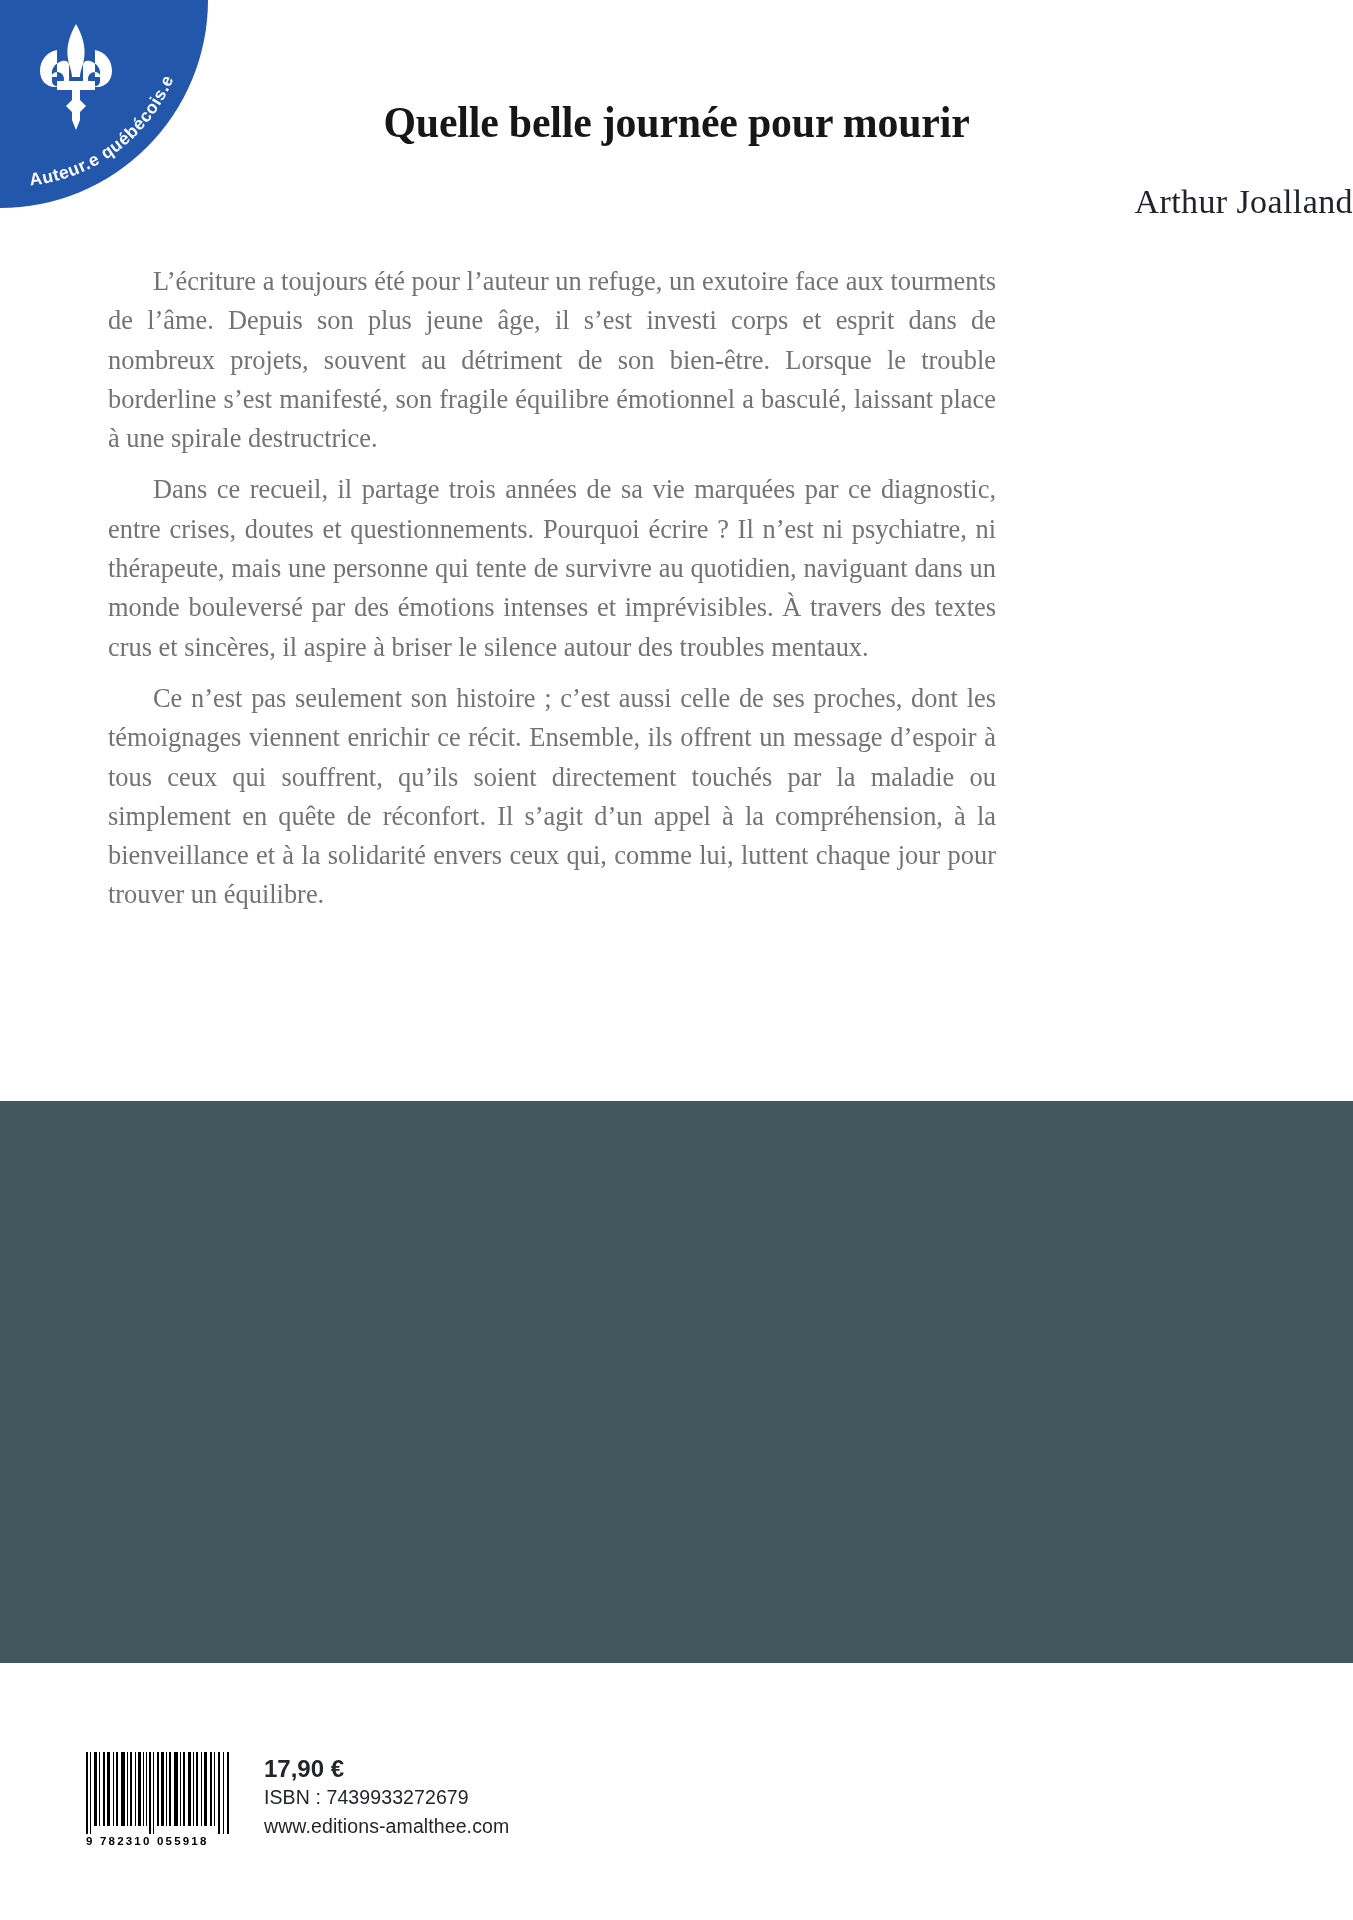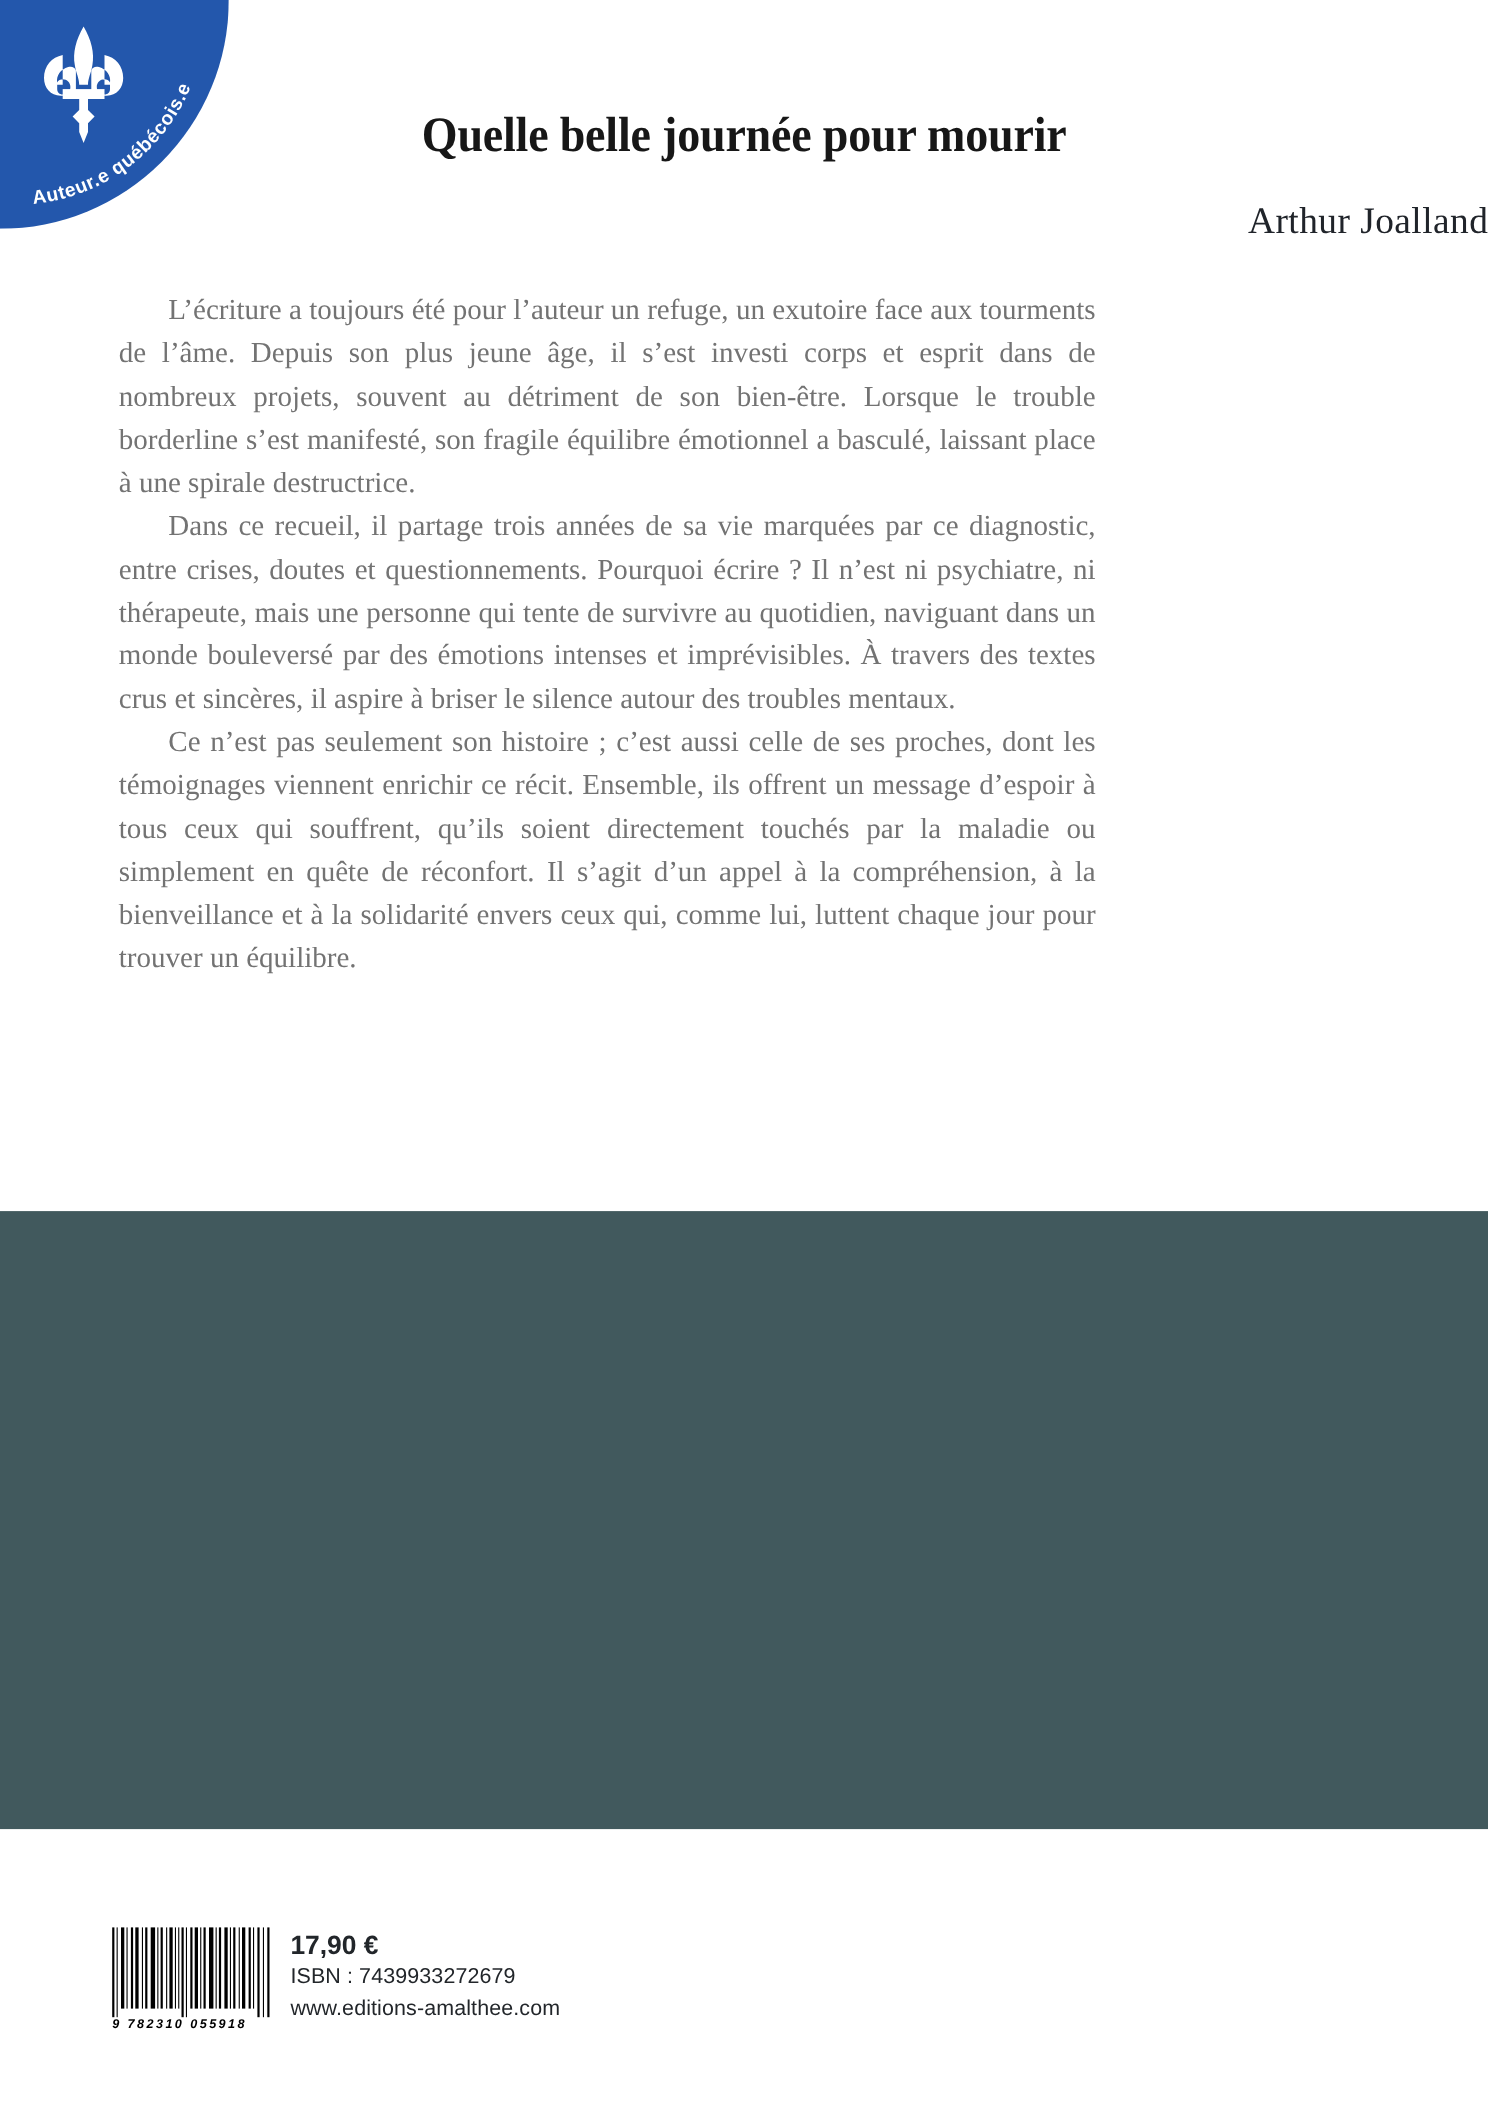--- a/index.html
+++ b/index.html
@@ -94,21 +94,21 @@
     font-size: 26.4px;
     line-height: 39.3px;
     text-align: justify;
     text-justify: inter-word;
     color: #737373;
   }
   .blurb p {
     margin: 0;
     text-indent: 45px;
   }
-  .blurb p + p { margin-top: 0px; }
+  .blurb p + p { margin-top: 12px; }
 
   
   .quote-panel {
     position: absolute;
     left: 0;
     right: 0;
     top: 1101px;
     height: 562px;
     background: #41595d;
   }
@@ -117,24 +117,23 @@
   .footer {
     position: absolute;
     left: 0;
     right: 0;
     top: 1663px;
     height: 257px;
     background: #ffffff;
   }
   .barcode-wrap {
     position: absolute;
-    left: 100px;
+    left: 84px;
     top: 89px;
     width: 147px;
-    font-style: italic;
   }
   .barcode-bars {
     display: block;
     width: 147px;
     height: 82px;
   }
   .barcode-digits {
     font-family: "Liberation Sans", sans-serif;
     font-size: 11.5px;
     font-weight: 700;

